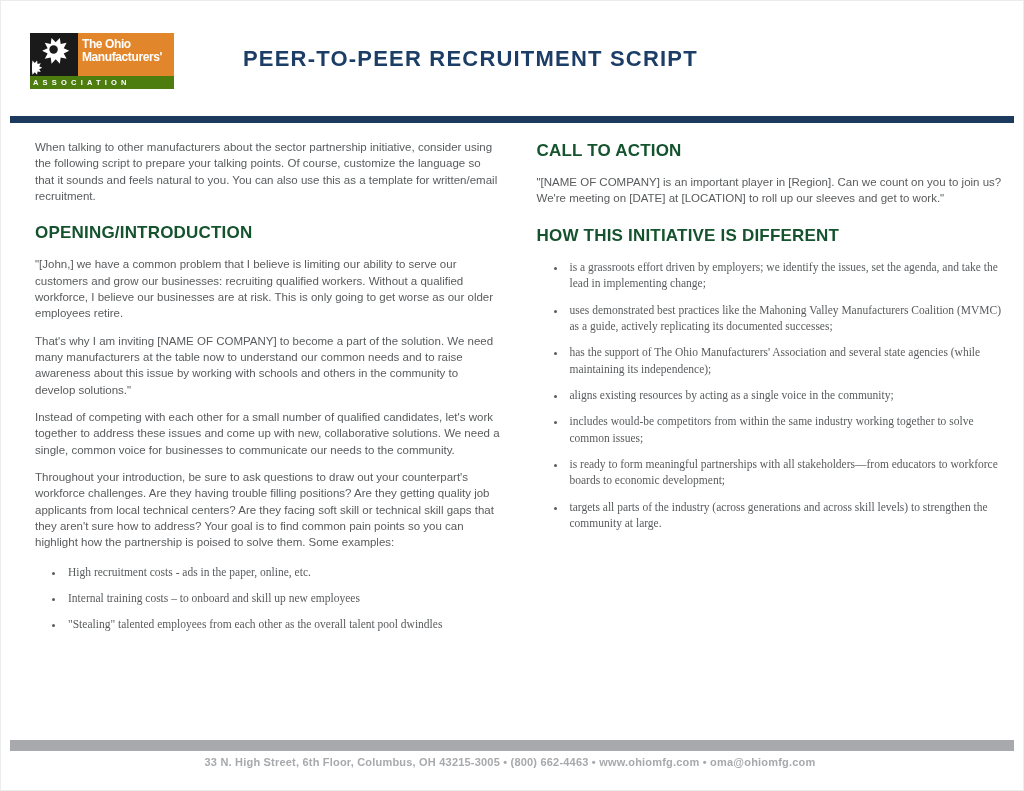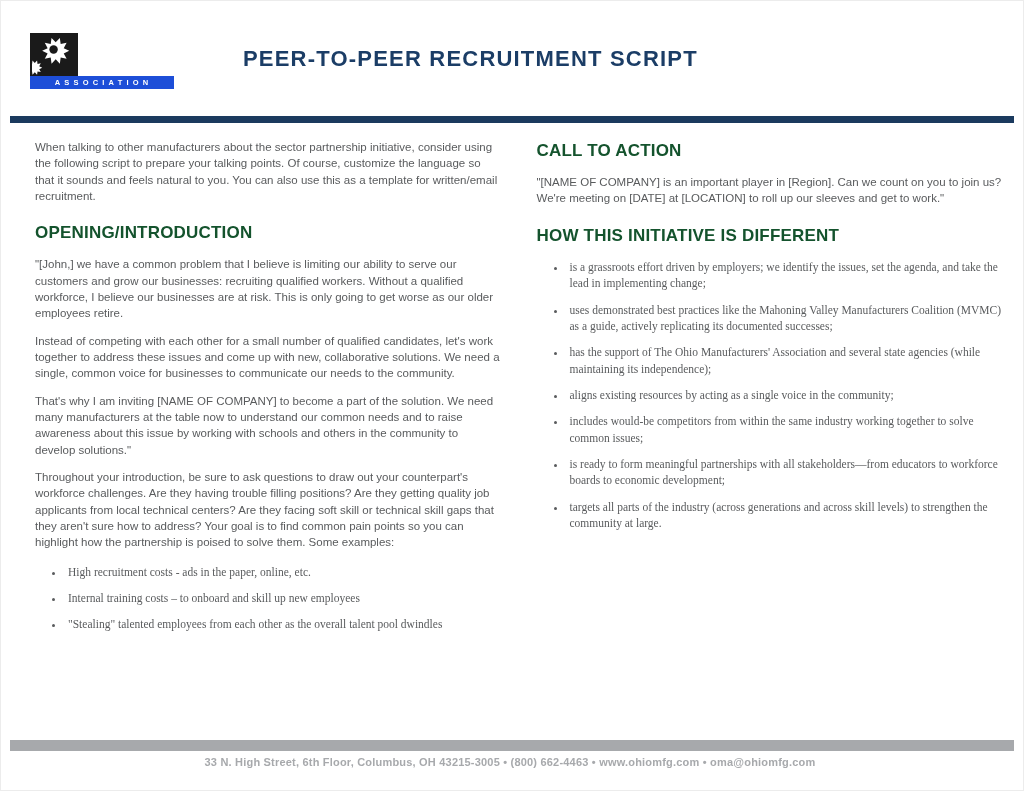--- a/index.html
+++ b/index.html
@@ -29,24 +29,24 @@
     display: flex; align-items: center; justify-content: center;
   }
   .logo-orange {
     flex: 1; background: #e2862b;
     color: #ffffff; font-weight: bold;
     font-size: 12px; line-height: 1.12; letter-spacing: -0.4px;
     padding: 5px 2px 0 4px;
     white-space: nowrap;
   }
   .logo-assoc {
-    height: 13px; background: #1d4ed8;
+    height: 13px; background: #4d7c0f;
     color: #ffffff; font-weight: bold;
     font-size: 7.5px; letter-spacing: 4.2px;
-    text-align: center; line-height: 13px;
+    text-align: left; line-height: 13px;
     padding-left: 3px;
   }
   .doc-title {
     position: absolute; left: 235px; top: 46px;
     font-size: 22px; font-weight: bold;
     color: #1b3d66; letter-spacing: 1.2px;
     white-space: nowrap;
     margin-left: 8px;
   }
   .rule-navy {
@@ -92,37 +92,41 @@
         <svg width="44" height="40" viewBox="0 0 52 46" aria-hidden="true">
           <defs>
             <polygon id="gearstar" points="42,20 35.5,23.1 38.9,29.4 31.9,28.1 30.9,35.2 26,30 21.1,35.2 20.1,28.1 13.1,29.4 16.5,23.1 10,20 16.5,16.9 13.1,10.6 20.1,11.9 21.1,4.8 26,10 30.9,4.8 31.9,11.9 38.9,10.6 35.5,16.9"></polygon>
           </defs>
           <rect x="0" y="0" width="52" height="46" fill="#1a1a1a"></rect>
           <use href="#gearstar" fill="#ffffff" transform="translate(2,-2)"></use>
           <circle cx="25.5" cy="16.5" r="5" fill="#1a1a1a"></circle>
           <use href="#gearstar" fill="#ffffff" transform="translate(-11,27) scale(0.55)"></use>
         </svg>
       </div>
+      <div class="logo-orange">
+        <div>The Ohio</div>
+        <div>Manufacturers'</div>
+      </div>
     </div>
     <div class="logo-assoc">ASSOCIATION</div>
   </div>
 
   <div class="doc-title">PEER-TO-PEER RECRUITMENT SCRIPT</div>
 
   <div class="rule-navy"></div>
 
   <div class="columns">
 
     <div class="col">
       <p>When talking to other manufacturers about the sector partnership initiative, consider using the following script to prepare your talking points. Of course, customize the language so that it sounds and feels natural to you. You can also use this as a template for written/email recruitment.</p>
 
       <h2>OPENING/INTRODUCTION</h2>
       <p>"[John,] we have a common problem that I believe is limiting our ability to serve our customers and grow our businesses: recruiting qualified workers. Without a qualified workforce, I believe our businesses are at risk. This is only going to get worse as our older employees retire.</p>
+      <p>That's why I am inviting [NAME OF COMPANY] to become a part of the solution. We need many manufacturers at the table now to understand our common needs and to raise awareness about this issue by working with schools and others in the community to develop solutions."</p>
       <p>Instead of competing with each other for a small number of qualified candidates, let's work together to address these issues and come up with new, collaborative solutions. We need a single, common voice for businesses to communicate our needs to the community.</p>
-      <p>That's why I am inviting [NAME OF COMPANY] to become a part of the solution. We need many manufacturers at the table now to understand our common needs and to raise awareness about this issue by working with schools and others in the community to develop solutions."</p>
       <p>Throughout your introduction, be sure to ask questions to draw out your counterpart's workforce challenges. Are they having trouble filling positions? Are they getting quality job applicants from local technical centers? Are they facing soft skill or technical skill gaps that they aren't sure how to address? Your goal is to find common pain points so you can highlight how the partnership is poised to solve them. Some examples:</p>
 
       <ul>
         <li>High recruitment costs - ads in the paper, online, etc.</li>
         <li>Internal training costs – to onboard and skill up new employees</li>
         <li>"Stealing" talented employees from each other as the overall talent pool dwindles</li>
       </ul>
     </div>
 
     <div class="col">

